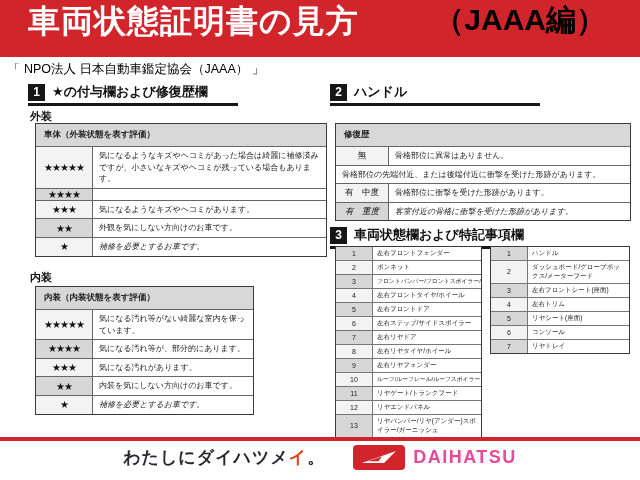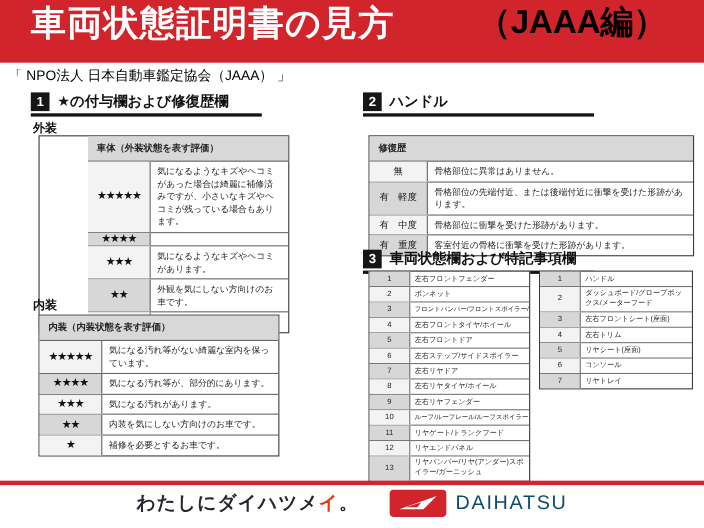--- a/index.html
+++ b/index.html
@@ -27,28 +27,28 @@
   .sec3{left:330px;top:226px;}
   
   .blabel{position:absolute;font-size:11px;font-weight:bold;color:#111;}
   .lab-ext{left:30px;top:109px;}
   .lab-int{left:30px;top:270px;}
   
   .tbl{position:absolute;border:1.5px solid #3a3a3a;background:#fff;box-sizing:border-box;}
   .thead{background:#d8d8d8;font-size:8.5px;font-weight:bold;color:#222;
          padding:5px 8px;border-bottom:1px solid #666;}
   .srow{display:flex;border-bottom:1px solid #666;}
-  .srow:last-child{border-bottom:none;}
+  .srow:last-child{border-bottom:none;font-style:italic;}
   .scell{flex:0 0 56px;background:#f3f3f3;border-right:1px solid #666;
          display:flex;align-items:center;justify-content:center;
          font-size:10px;letter-spacing:-1px;color:#111;}
   .srow.shade .scell{background:#d7d7d7;}
   .sdesc{flex:1;font-size:8px;line-height:1.45;padding:3px 6px;color:#222;
          display:flex;align-items:center;}
-  .tbl-ext{left:35px;top:123px;width:228px;padding-left:44px;}
+  .tbl-ext{left:35px;top:123px;width:292px;}
   .tbl-int{left:35px;top:286px;width:219px;}
   
   .tbl-rep{left:335px;top:123px;width:296px;}
   .gcell{flex:0 0 52px;letter-spacing:0;font-size:8.5px;}
   
   .ptbl{position:absolute;border:1.5px solid #3a3a3a;background:#fff;box-sizing:border-box;}
   .parts-left{left:335px;top:246px;width:147px;}
   .parts-right{left:490px;top:246px;width:140px;}
   .prow{display:flex;border-bottom:1px solid #777;min-height:13px;}
   .prow:last-child{border-bottom:none;}
@@ -60,21 +60,21 @@
   .parts-left .prow:nth-child(3) .pname,
   .parts-left .prow:nth-child(10) .pname{font-size:5.8px;}
   .parts-left .prow:nth-child(13) .pname{white-space:normal;line-height:1.35;}
   .parts-right .prow:nth-child(2) .pname{white-space:normal;line-height:1.35;}
   
   .footer-line{position:absolute;left:0;top:437px;width:640px;height:4px;background:#d1242b;}
   .footer-row{position:absolute;left:0;top:445px;width:640px;display:flex;
               align-items:center;justify-content:center;gap:28px;}
   .slogan{font-size:17px;font-weight:bold;letter-spacing:1px;white-space:nowrap;}
   .dlogo{display:flex;align-items:center;gap:8px;}
-  .dword{color:#0c4a6e;font-size:18px;font-weight:normal;letter-spacing:1.5px;}
+  .dword{color:#ec4899;font-size:18px;font-weight:bold;letter-spacing:1.5px;}
 </style>
 </head>
 <body>
 
 <div class="band">
   <span class="title">車両状態証明書の見方</span>
   <span class="edition">（JAAA編）</span>
 </div>
 
 <div class="subtitle">「 NPO法人 日本自動車鑑定協会（JAAA） 」</div>
@@ -155,21 +155,20 @@
 <div class="tbl tbl-rep">
   <div class="thead">修復歴</div>
   <div>
 
       <div class="srow">
         <div class="scell gcell">無</div>
         <div class="sdesc">骨格部位に異常はありません。</div>
       </div>
 
       <div class="srow shade">
-        <div class="scell gcell">有　軽度</div>
         <div class="sdesc">骨格部位の先端付近、または後端付近に衝撃を受けた形跡があります。</div>
       </div>
 
       <div class="srow">
         <div class="scell gcell">有　中度</div>
         <div class="sdesc">骨格部位に衝撃を受けた形跡があります。</div>
       </div>
 
       <div class="srow shade">
         <div class="scell gcell">有　重度</div>

